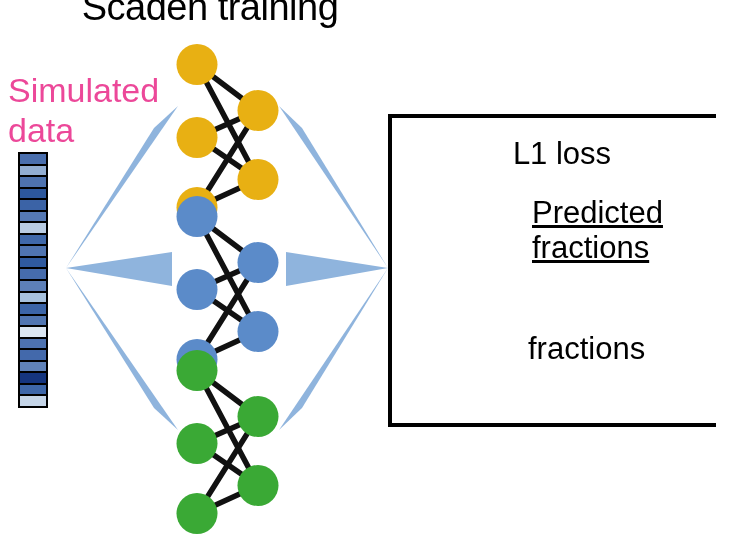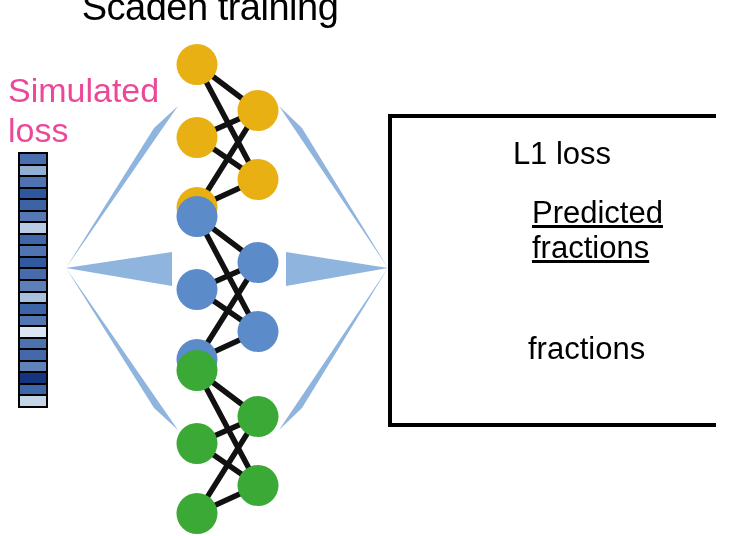--- a/index.html
+++ b/index.html
@@ -87,21 +87,21 @@
 </style>
 </head>
 <body>
 
 <div id="figure">
 
   <div id="title" class="abs">Scaden training</div>
 
   <div id="sim-label" class="abs">
     <div>Simulated</div>
-    <div>loss</div>
+    <div>data</div>
   </div>
 
   <div id="heatmap" class="abs" style="height: 256px;">
       <div class="cell" style="background: rgb(74, 111, 174);"></div>
       <div class="cell" style="background: rgb(146, 174, 211);"></div>
       <div class="cell" style="background: rgb(78, 115, 176);"></div>
       <div class="cell" style="background: rgb(45, 88, 157);"></div>
       <div class="cell" style="background: rgb(59, 99, 166);"></div>
       <div class="cell" style="background: rgb(85, 121, 181);"></div>
       <div class="cell" style="background: rgb(185, 204, 227);"></div>

